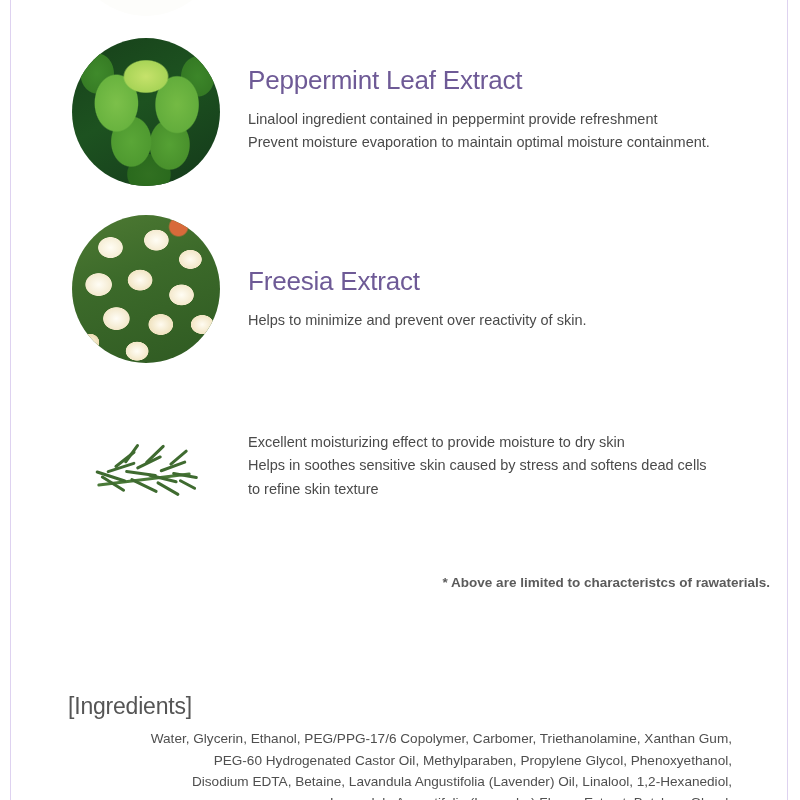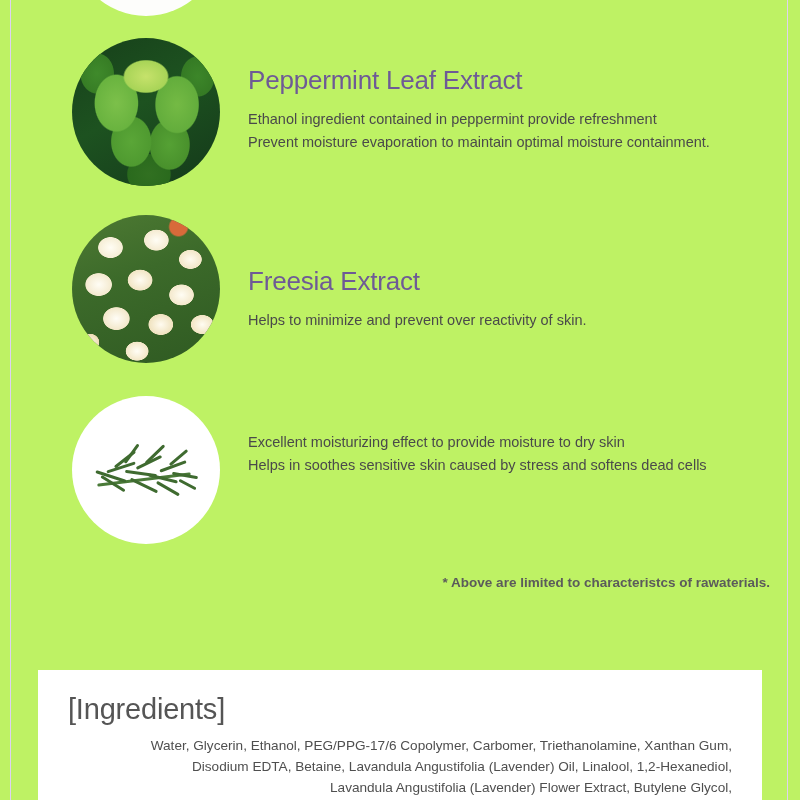--- a/index.html
+++ b/index.html
@@ -14,21 +14,21 @@
   body {
     background: #eee6fa;
     font-family: "Liberation Sans", sans-serif;
     -webkit-font-smoothing: antialiased;
   }
 
   .page {
     position: relative;
     width: 800px;
     height: 800px;
-    background: #bef264;
+    background: #ffffff;
     overflow: hidden;
   }
 
   
   .rule-left, .rule-right {
     position: absolute;
     top: 0;
     width: 1px;
     height: 800px;
     background: #ded2f0;
@@ -181,21 +181,21 @@
     top: 670px;
     width: 724px;
     height: 140px;
     background: #ffffff;
     padding: 24px 30px 0 30px;
     overflow: hidden;
   }
 
   .ingredients-heading {
     color: #555555;
-    font-size: 29px;
+    font-size: 23px;
     font-weight: 400;
     letter-spacing: -0.2px;
     line-height: 1.1;
   }
 
   .ingredients-list {
     margin-top: 9px;
     color: #4f4f4f;
     font-size: 13.6px;
     line-height: 1.56;
@@ -214,21 +214,21 @@
     <div class="leafy"></div>
   </div>
 
   <div class="ing-block" style="top: 38px;">
     <div class="thumb" style="top: 0;">
       <div class="art art-peppermint"></div>
     </div>
     <div class="body-col" style="top: 28px;">
       <div class="ing-title">Peppermint Leaf Extract</div>
       <div class="ing-desc">
-        <div>Ethanol ingredient contained in peppermint provide refreshment</div>
+        <div>Linalool ingredient contained in peppermint provide refreshment</div>
         <div>Prevent moisture evaporation to maintain optimal moisture containment.</div>
       </div>
     </div>
   </div>
 
   <div class="ing-block" style="top: 215px;">
     <div class="thumb" style="top: 0;">
       <div class="art art-freesia"></div>
     </div>
     <div class="body-col" style="top: 52px;">
@@ -259,28 +259,30 @@
           <i style="left:70%; top:20%; width:22%; transform:rotate(-40deg);"></i>
           <i style="left:74%; top:56%; width:24%; transform:rotate(10deg);"></i>
           <i style="left:80%; top:72%; width:18%; transform:rotate(28deg);"></i>
         </div>
       </div>
     </div>
     <div class="body-col" style="top: 22px;">
       <div class="ing-desc">
         <div>Excellent moisturizing effect to provide moisture to dry skin</div>
         <div>Helps in soothes sensitive skin caused by stress and softens dead cells</div>
+        <div>to refine skin texture</div>
       </div>
     </div>
   </div>
 
   <div class="footnote">* Above are limited to characteristcs of rawaterials.</div>
 
   <div class="ingredients-card">
     <div class="ingredients-heading">[Ingredients]</div>
     <div class="ingredients-list">
       <div>Water, Glycerin, Ethanol, PEG/PPG-17/6 Copolymer, Carbomer, Triethanolamine, Xanthan Gum,</div>
+      <div>PEG-60 Hydrogenated Castor Oil, Methylparaben, Propylene Glycol, Phenoxyethanol,</div>
       <div>Disodium EDTA, Betaine, Lavandula Angustifolia (Lavender) Oil, Linalool, 1,2-Hexanediol,</div>
       <div>Lavandula Angustifolia (Lavender) Flower Extract, Butylene Glycol,</div>
     </div>
   </div>
 
 </div>
 
 </body></html>

